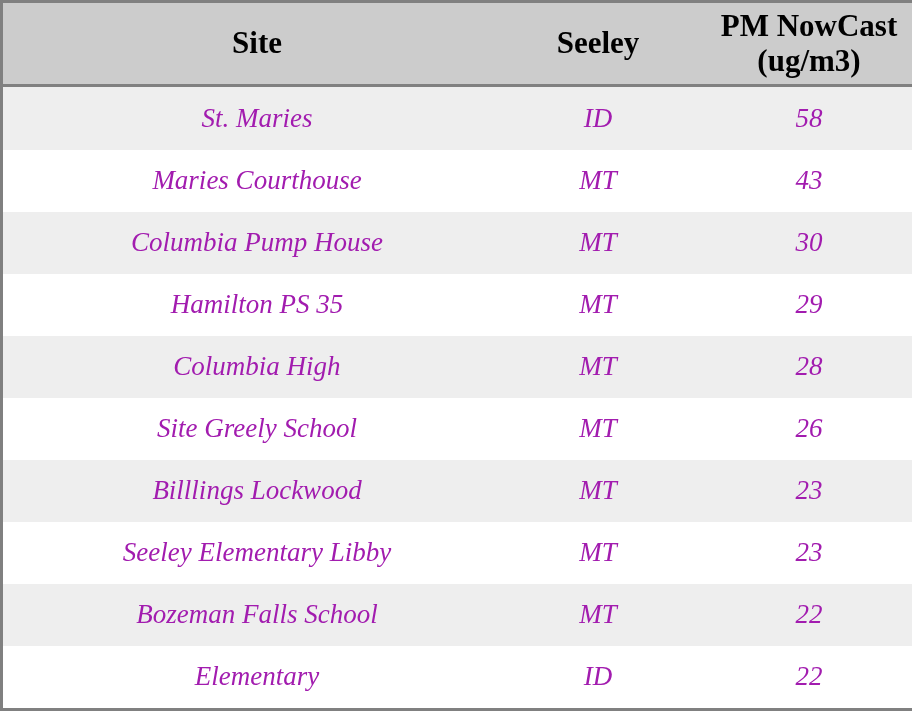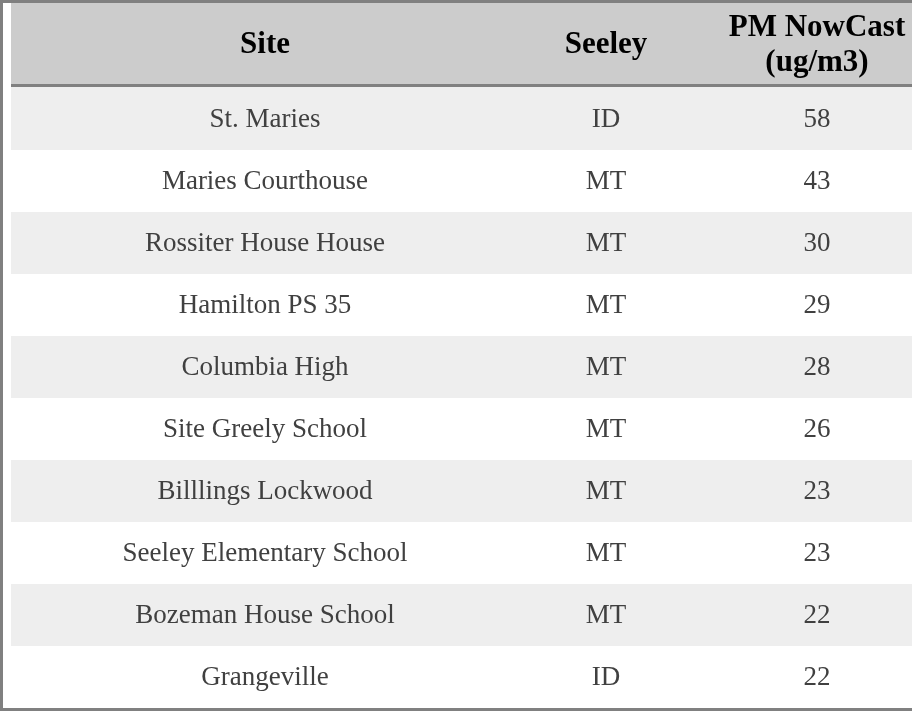--- a/index.html
+++ b/index.html
@@ -12,21 +12,20 @@
     height: 711px;
     font-family: "Liberation Serif", serif;
     overflow: hidden;
   }
   .table-wrap {
     width: 912px;
     height: 711px;
     box-sizing: border-box;
     border: 3px solid #808080;
     background: #ffffff;
-    padding-left: 8px;
   }
   table.data-table {
     width: 100%;
     height: 100%;
     border-collapse: collapse;
     table-layout: fixed;
   }
   thead tr.header-row {
     background: #cccccc;
   }
@@ -40,25 +39,26 @@
     vertical-align: middle;
     line-height: 1.12;
   }
   th.col-site { width: 500px; }
   th.col-state { width: 166px; }
   th.col-pm { width: 240px; }
 
   tbody td {
     text-align: center;
     font-size: 27px;
-    color: #404040;
+    color: #a21caf;
     padding: 0;
     height: 58px;
     vertical-align: middle;
     border: none;
+    font-style: italic;
   }
   tbody tr.row-odd { background: #eeeeee; }
   tbody tr.row-even { background: #ffffff; }
 </style>
 </head>
 <body>
 
 <div class="table-wrap">
   <table class="data-table">
     <thead>
@@ -73,21 +73,21 @@
         <td>St. Maries</td>
         <td>ID</td>
         <td>58</td>
       </tr>
       <tr class="row-even">
         <td>Maries Courthouse</td>
         <td>MT</td>
         <td>43</td>
       </tr>
       <tr class="row-odd">
-        <td>Rossiter House House</td>
+        <td>Columbia Pump House</td>
         <td>MT</td>
         <td>30</td>
       </tr>
       <tr class="row-even">
         <td>Hamilton PS 35</td>
         <td>MT</td>
         <td>29</td>
       </tr>
       <tr class="row-odd">
         <td>Columbia High</td>
@@ -98,29 +98,29 @@
         <td>Site Greely School</td>
         <td>MT</td>
         <td>26</td>
       </tr>
       <tr class="row-odd">
         <td>Billlings Lockwood</td>
         <td>MT</td>
         <td>23</td>
       </tr>
       <tr class="row-even">
-        <td>Seeley Elementary School</td>
+        <td>Seeley Elementary Libby</td>
         <td>MT</td>
         <td>23</td>
       </tr>
       <tr class="row-odd">
-        <td>Bozeman House School</td>
+        <td>Bozeman Falls School</td>
         <td>MT</td>
         <td>22</td>
       </tr>
       <tr class="row-even">
-        <td>Grangeville</td>
+        <td>Elementary</td>
         <td>ID</td>
         <td>22</td>
       </tr>
     </tbody>
   </table>
 </div>
 
 </body></html>

